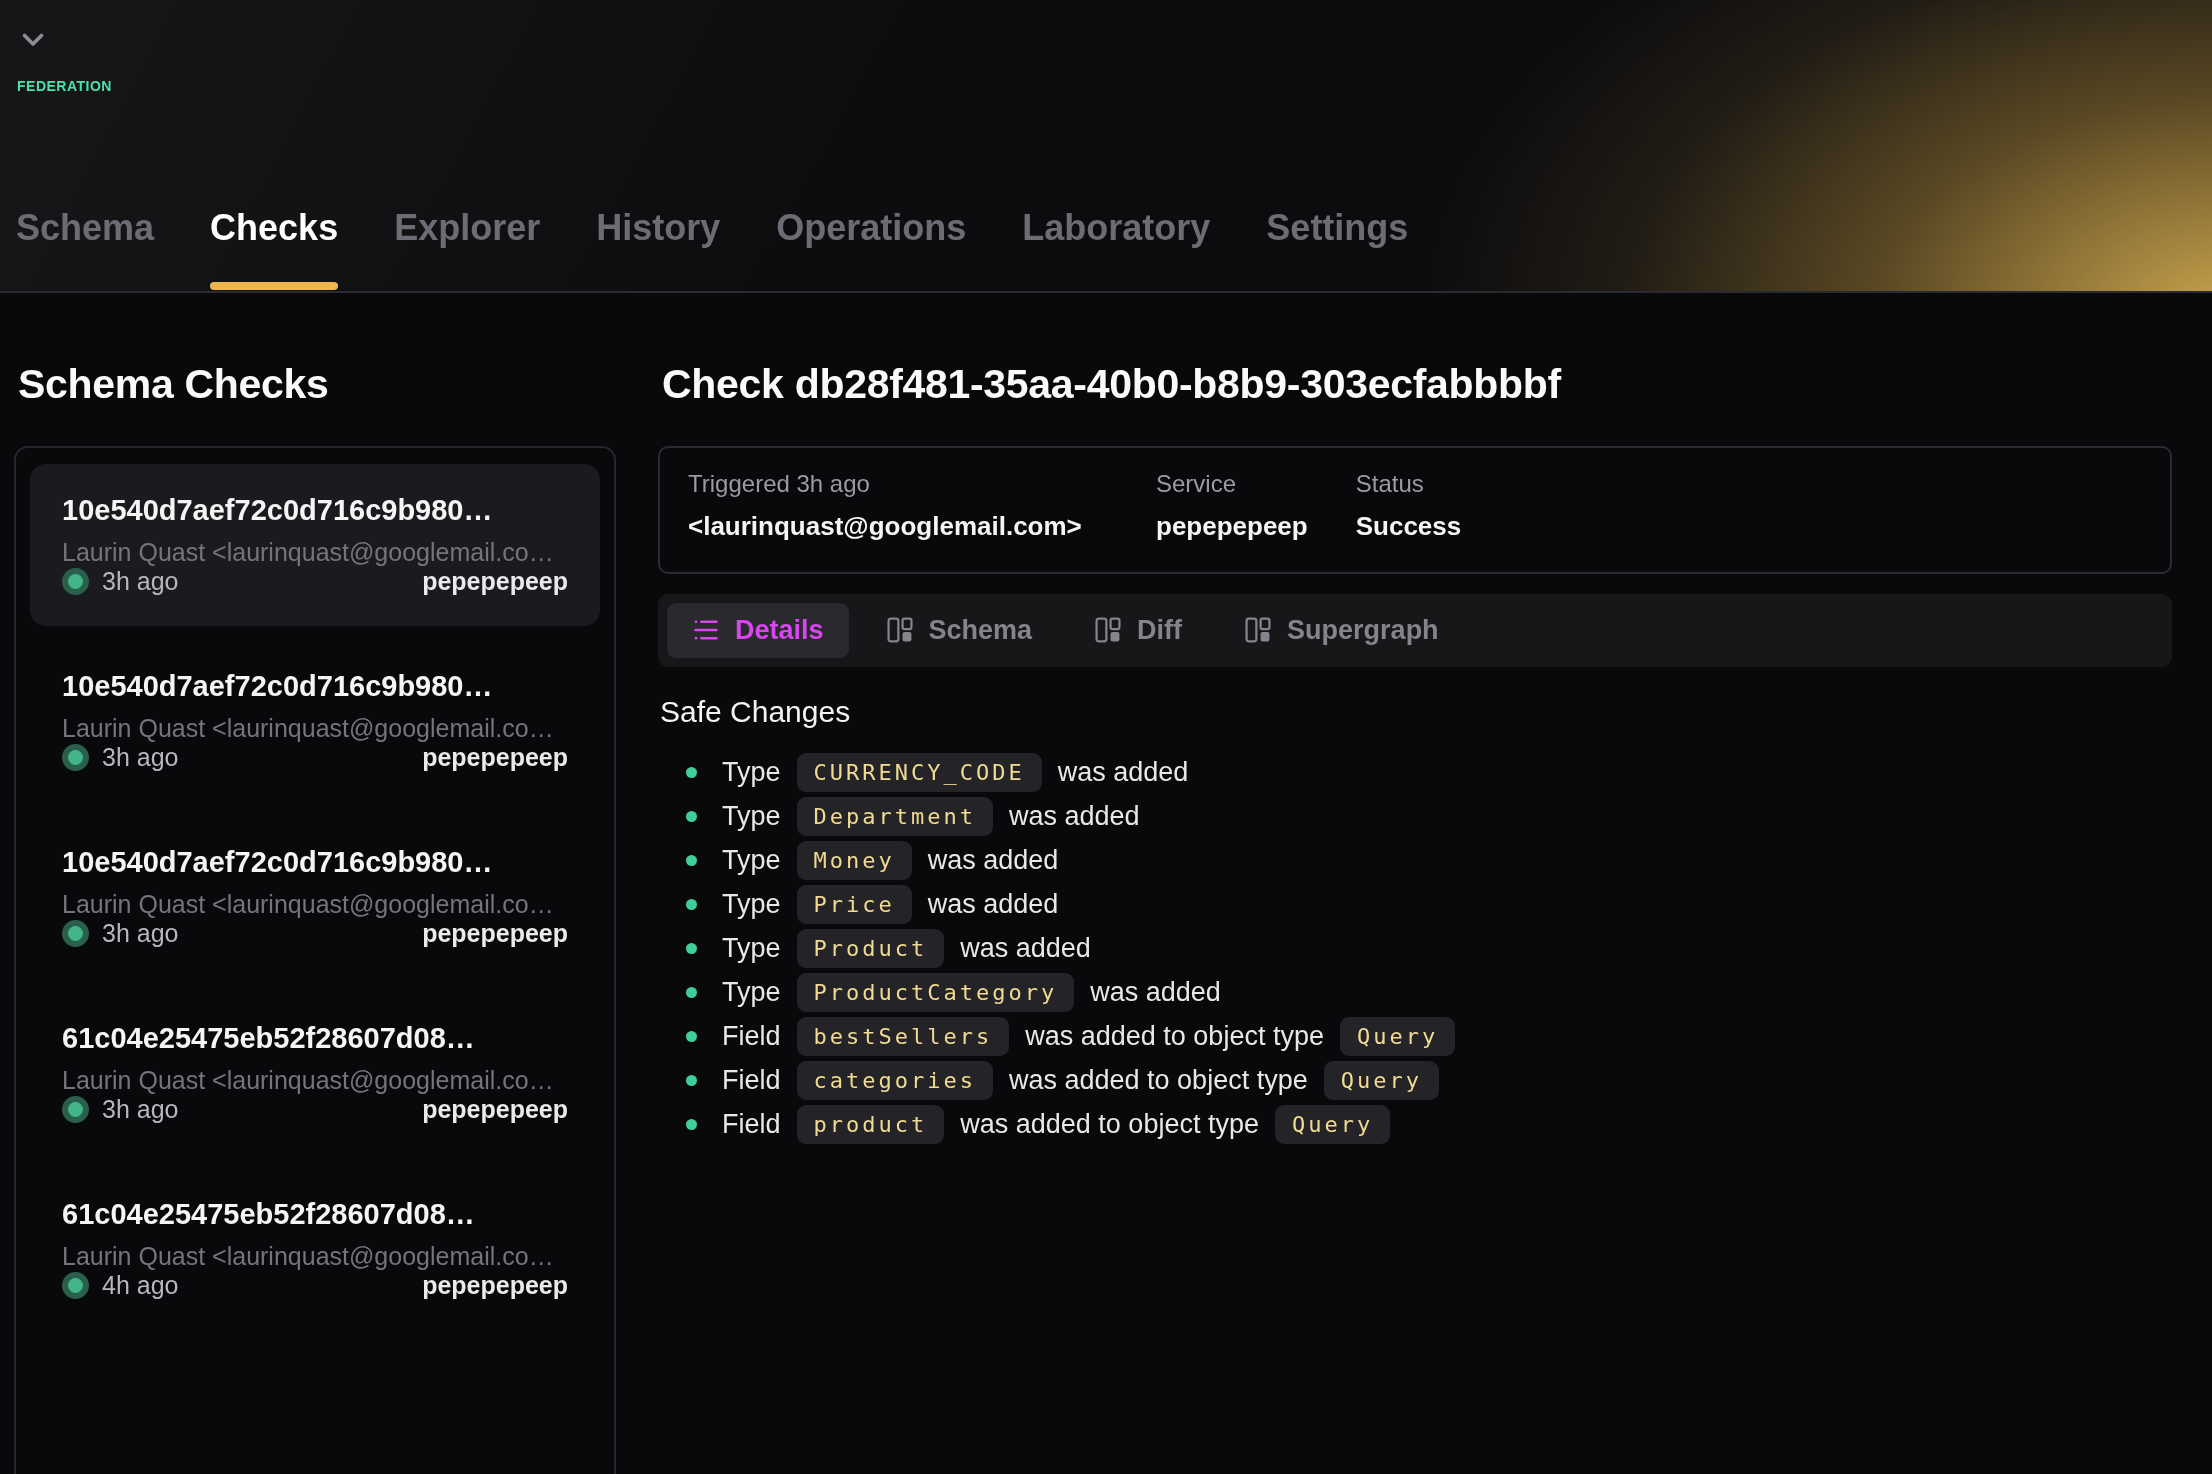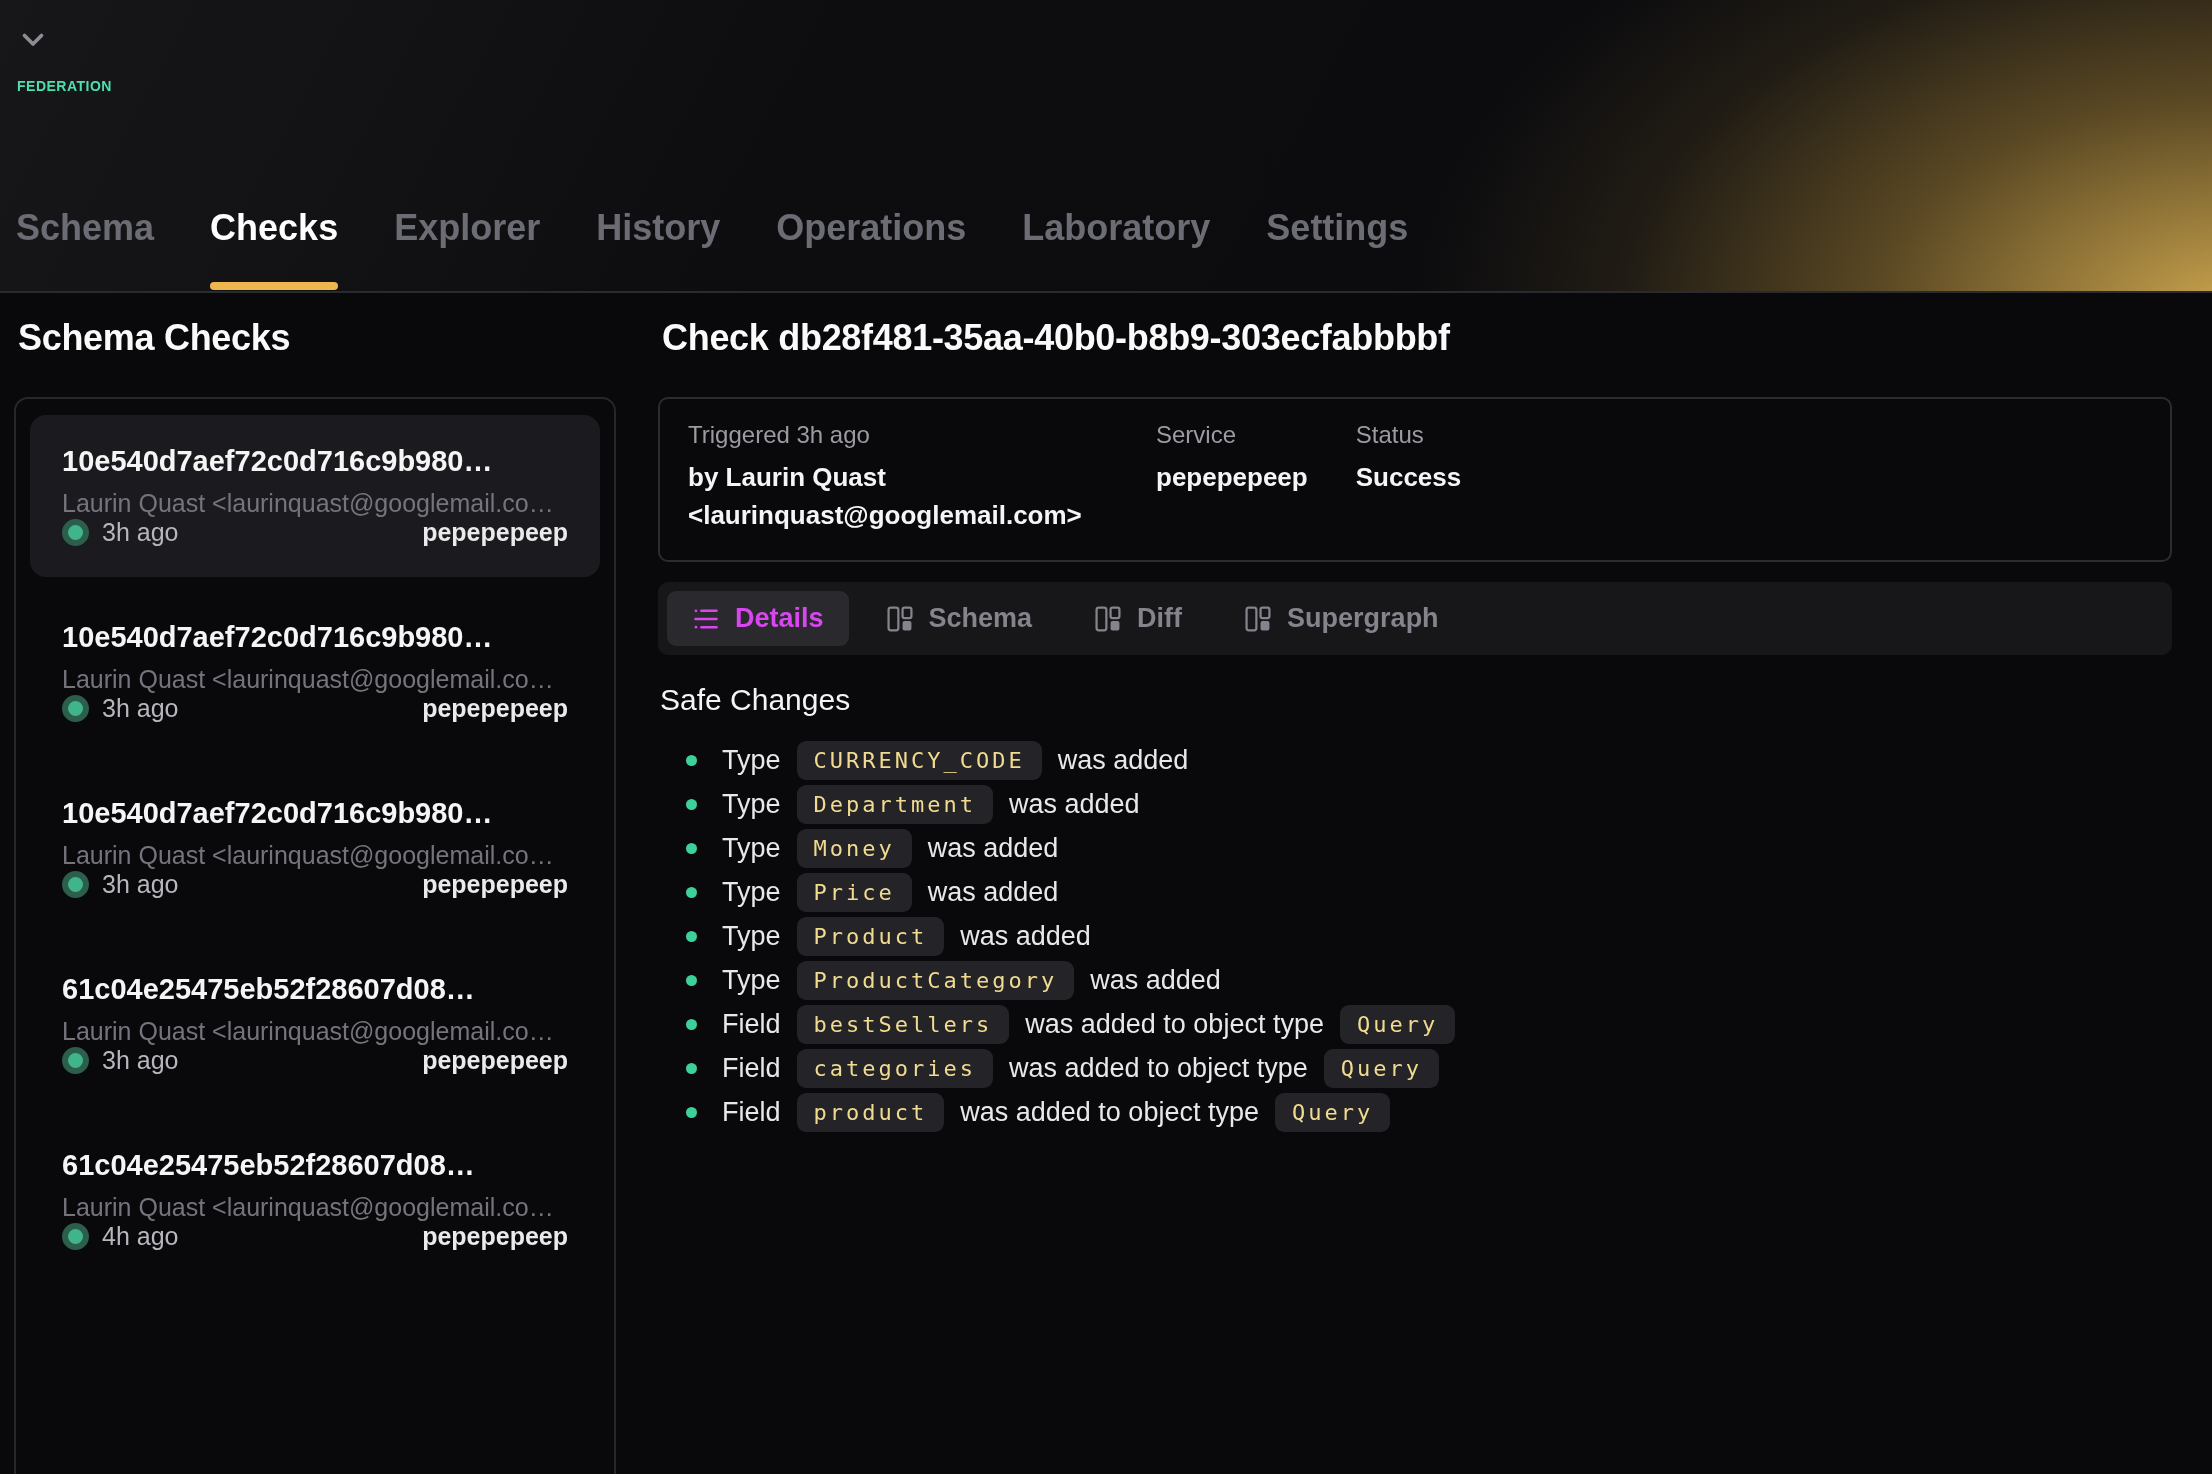--- a/index.html
+++ b/index.html
@@ -21,21 +21,21 @@
   .chev{display:flex;align-items:center;color:#8d8d95;margin-top:10px;cursor:pointer;}
   .fed{margin:22px 0 0 17px;font-size:14px;font-weight:700;letter-spacing:0.5px;color:var(--federation,#4ce0ad);}
   .nav{position:absolute;left:16px;right:0;bottom:0;display:flex;gap:56px;}
   .tab{position:relative;font-size:36px;font-weight:700;color:#6c6c75;padding-bottom:44px;cursor:pointer;white-space:nowrap;}
   .tab.active{color:#ffffff;}
   .tab.active::after{content:'';position:absolute;left:0;right:0;bottom:3px;height:8px;border-radius:4px;background:var(--accent,#edb74d);}
   
   .content{display:flex;padding:0 40px 0 14px;align-items:flex-start;}
   .left-col{width:602px;flex:none;}
   .main-col{flex:1;margin-left:42px;min-width:0;}
-  h2.sec-title{margin:24px 0 38px 4px;font-size:36px;font-weight:700;color:#fafafa;letter-spacing:-0.3px;white-space:nowrap;}
+  h2.sec-title{margin:68px 0 38px 4px;font-size:41px;font-weight:700;color:#fafafa;letter-spacing:-0.3px;white-space:nowrap;}
   
   .list-box{
     border:2px solid #26262b;border-radius:14px;padding:16px 14px;height:1200px;
     display:flex;flex-direction:column;gap:14px;box-sizing:border-box;
   }
   .check-item{padding:30px 32px;border-radius:16px;cursor:pointer;}
   .check-item.selected{background:#1b1b1f;}
   .ci-title{font-size:29px;font-weight:700;color:#f5f5f6;white-space:nowrap;overflow:hidden;}
   .ci-sub{margin-top:11px;font-size:25px;color:#74747d;white-space:nowrap;overflow:hidden;}
   .ci-foot{display:flex;align-items:center;justify-content:space-between;}
@@ -156,21 +156,20 @@
         </div>
       </div>
   </aside>
 
   <section class="main-col">
     <h2 class="sec-title">Check db28f481-35aa-40b0-b8b9-303ecfabbbbf</h2>
 
     <div class="meta-box">
       <div class="meta-col" style="width:420px;">
         <div class="meta-label">Triggered 3h ago</div>
-        <div class="meta-line">by Laurin Quast</div>
         <div class="meta-line">&lt;laurinquast@googlemail.com&gt;</div>
       </div>
       <div class="meta-col">
         <div class="meta-label">Service</div>
         <div class="meta-line bold">pepepepeep</div>
       </div>
       <div class="meta-col">
         <div class="meta-label">Status</div>
         <div class="meta-line bold">Success</div>
       </div>

